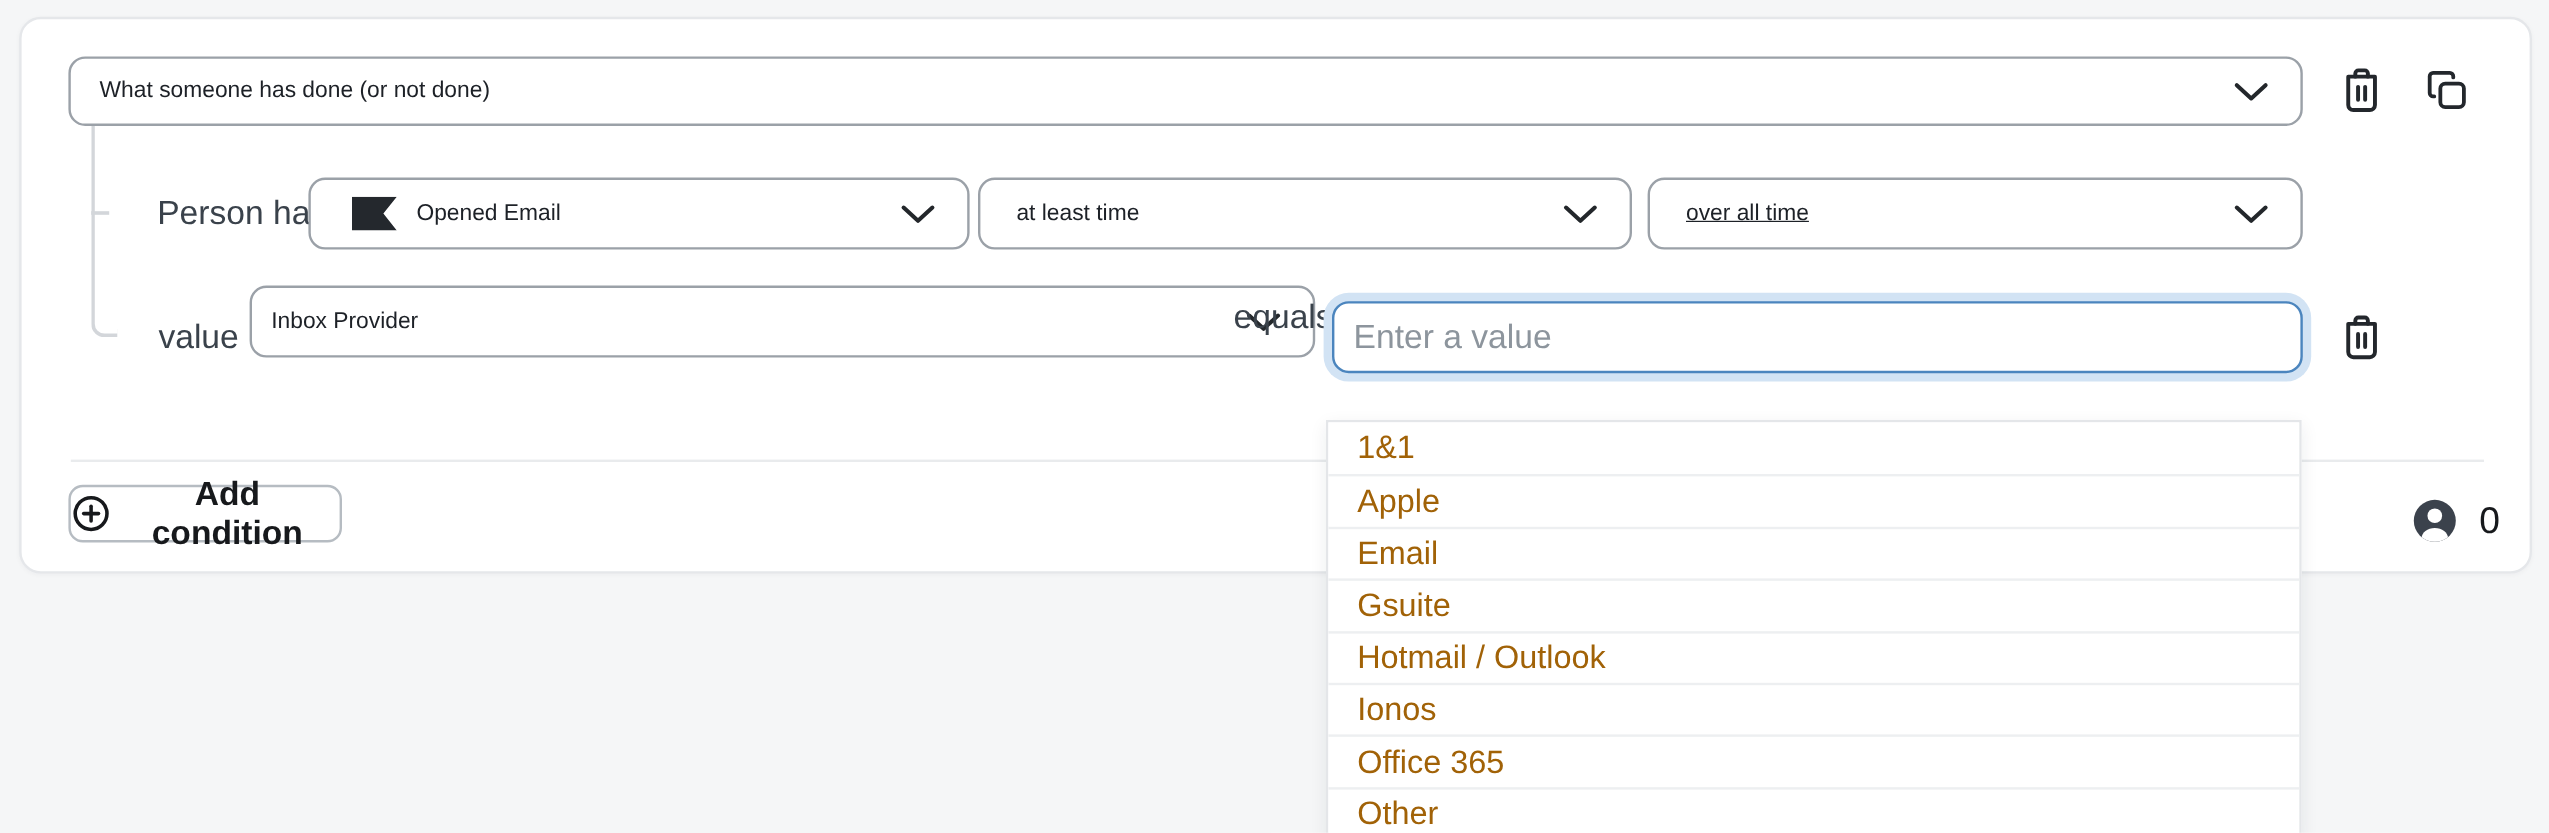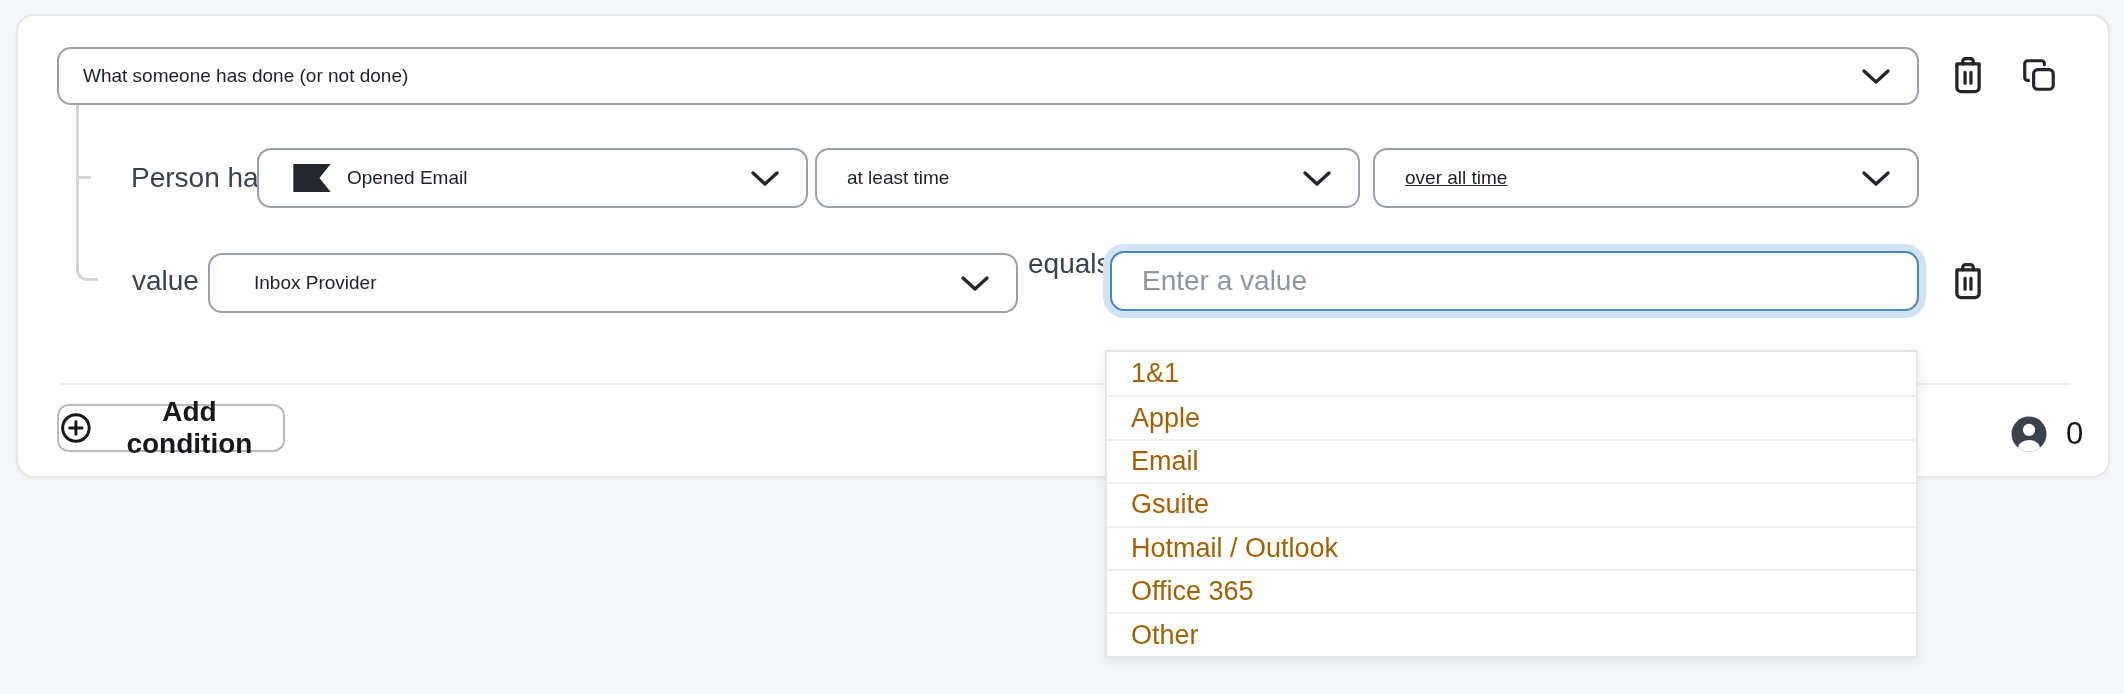--- a/index.html
+++ b/index.html
@@ -43,21 +43,21 @@
   .row-label {
     position:absolute; height:60px; display:flex; align-items:center;
     font-size:28px; color:#3a424b; white-space:nowrap;
   }
 
   .value-input {
     position:absolute; left:1092px; top:235px; width:809px; height:60px;
     border:2px solid #4b85be; border-radius:14px; outline:none;
     box-shadow:0 0 0 7px #d2e3f4;
     font-family:"Liberation Sans", sans-serif; font-size:28px; color:#0369a1;
-    padding:0 30px;
+    padding:0 16px;
   }
   .value-input::placeholder { color:#8d959d; }
 
   .footer-divider { position:absolute; left:41px; top:367px; width:2011px; height:2px; background:#e9ebed; }
 
   .add-btn {
     position:absolute; left:39px; top:388px; width:228px; height:48px;
     background:#fff; border:2px solid #b6bcc2; border-radius:12px;
     display:flex; align-items:center; justify-content:center; gap:3px;
     font-family:"Liberation Sans", sans-serif; font-size:28px; font-weight:700; color:#17191c;
@@ -140,21 +140,21 @@
       <span>over all time</span>
       <span class="chev">
         <svg width="30" height="17" viewBox="0 0 30 17">
             <path d="M3 3 L15 14 L27 3" fill="none" stroke="#23272b" stroke-width="3.4" stroke-linecap="round" stroke-linejoin="round"></path>
           </svg>
       </span>
     </div>
 
     <div class="row-label" style="left:114px; top:235px;">value</div>
 
-    <div class="select" style="left:190px; top:237px; width:810px; padding-left:44px;">
+    <div class="select" style="left:190px; top:222px; width:888px; padding-left:16px;">
       <span>Inbox Provider</span>
       <span class="chev">
         <svg width="30" height="17" viewBox="0 0 30 17">
             <path d="M3 3 L15 14 L27 3" fill="none" stroke="#23272b" stroke-width="3.4" stroke-linecap="round" stroke-linejoin="round"></path>
           </svg>
       </span>
     </div>
 
     <div class="row-label" style="left:1010px; top:218px;">equals</div>
 
@@ -196,16 +196,17 @@
       <span class="count">0</span>
     </div>
   </div>
 
   <div class="dropdown">
     <div class="dd-item">1&amp;1</div>
     <div class="dd-item">Apple</div>
     <div class="dd-item">Email</div>
     <div class="dd-item">Gsuite</div>
     <div class="dd-item">Hotmail / Outlook</div>
+    <div class="dd-item">Ionos</div>
     <div class="dd-item">Office 365</div>
     <div class="dd-item">Other</div>
   </div>
 </div>
 
 </body></html>

